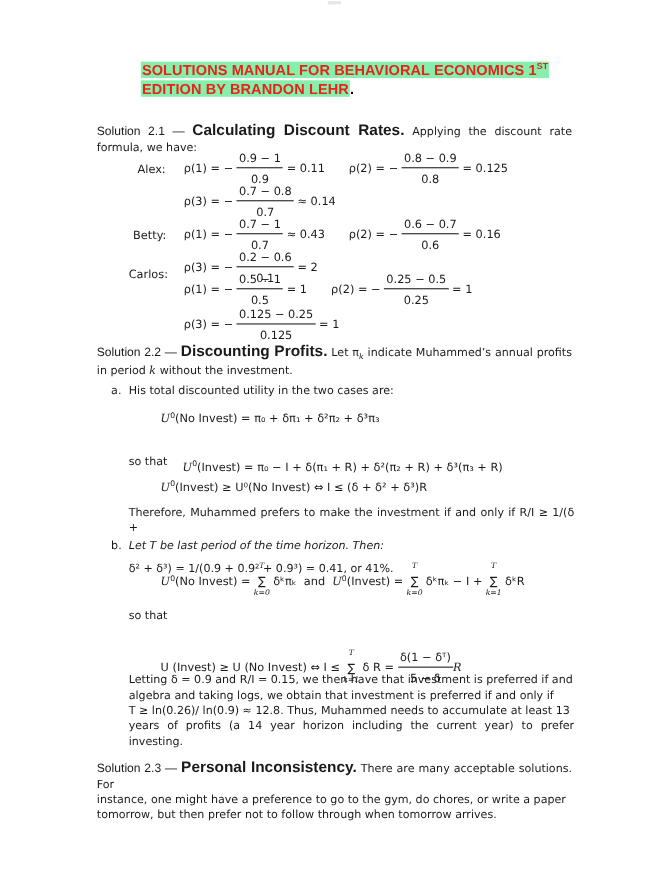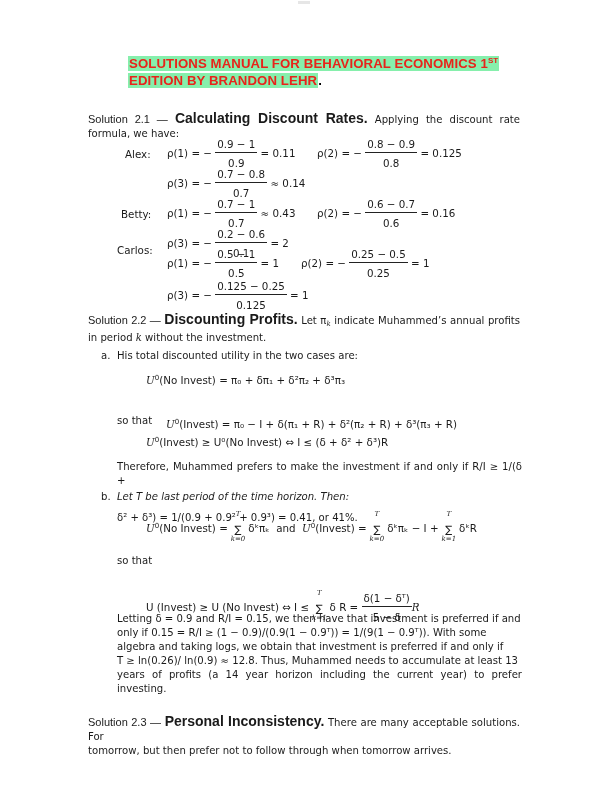--- a/index.html
+++ b/index.html
@@ -140,26 +140,26 @@
 
 <div class="math" style="left:146px; top:592px;">
   <span>U (Invest) ≥ U (No Invest) ⇔ I ≤</span>
   <span class="sum">∑<span class="top it">T</span><span class="bot it">k=1</span></span>
   <span>δ R =</span>
   <span class="frac"><span class="num">δ(1 − δᵀ)</span><span class="bar"></span><span class="den">5 − δ</span></span><span class="it">R</span>
 </div>
 
 <div class="para just" style="left:117px; top:612px; width:405px;">
   <div>Letting δ = 0.9 and R/I = 0.15, we then have that investment is preferred if and</div>
-  <div>only if 0.15 = R/I ≥ (1 − 0.9)/(0.9(1 − 0.9ᵀ)) = 1/(9(1 − 0.9ᵀ)). With some</div>
   <div>algebra and taking logs, we obtain that investment is preferred if and only if</div>
   <div>T ≥ ln(0.26)/ ln(0.9) ≈ 12.8. Thus, Muhammed needs to accumulate at least 13</div>
   <div>years of profits (a 14 year horizon including the current year) to prefer investing.</div>
 </div>
 
 <div class="para" style="left:88px; top:690px; width:432px;">
-  <div class="just" style="text-align:justify; text-align-last:justify;margin-top:24px;">
+  <div class="just" style="text-align:justify; text-align-last:justify;">
     <span class="sol-num">Solution 2.3 —</span>
     <span class="sol-title">Personal Inconsistency.</span>
     <span>There are many acceptable solutions. For</span>
   </div>
+  <div>instance, one might have a preference to go to the gym, do chores, or write a paper</div>
   <div>tomorrow, but then prefer not to follow through when tomorrow arrives.</div>
 </div>
 
 </body></html>

